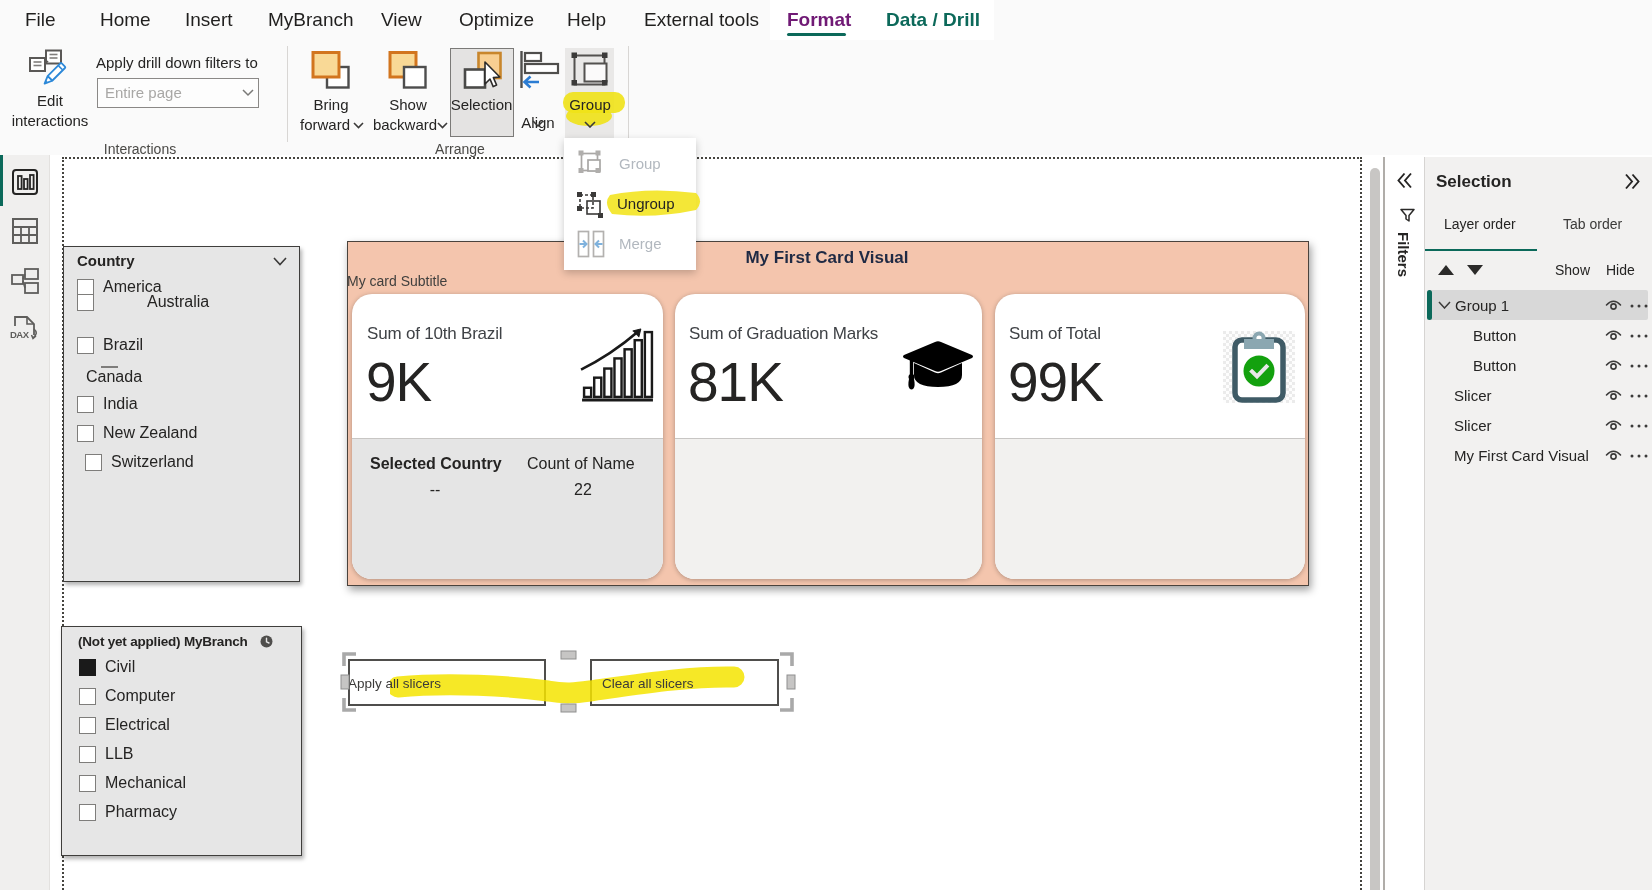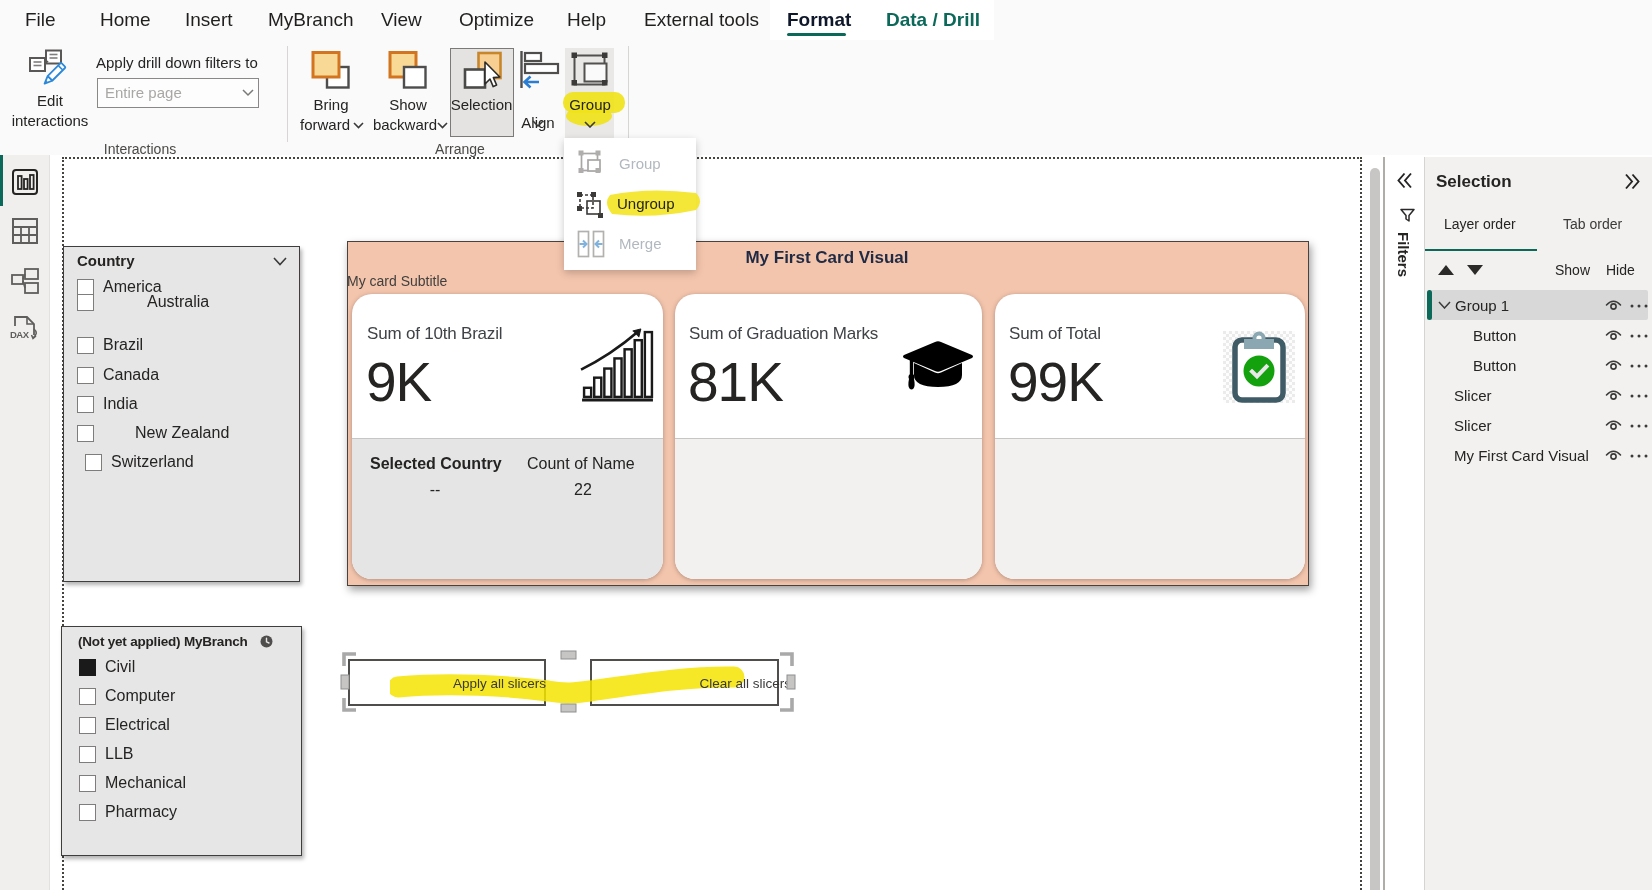--- a/index.html
+++ b/index.html
@@ -17,21 +17,21 @@
   <div class="abs menuitem" style="left:25px;top:9px;">File</div>
   <div class="abs menuitem" style="left:100px;top:9px;">Home</div>
   <div class="abs menuitem" style="left:185px;top:9px;">Insert</div>
   <div class="abs menuitem" style="left:268px;top:9px;">MyBranch</div>
   <div class="abs menuitem" style="left:381px;top:9px;">View</div>
   <div class="abs menuitem" style="left:459px;top:9px;">Optimize</div>
   <div class="abs menuitem" style="left:567px;top:9px;">Help</div>
   <div class="abs menuitem" style="left:644px;top:9px;">External tools</div>
   <div class="abs" style="left:770px;top:0;width:94px;height:40px;background:#fff;"></div>
   <div class="abs" style="left:864px;top:0;width:130px;height:40px;background:#fff;"></div>
-  <div class="abs menuitem" style="left:787px;top:9px;font-weight:bold;color:#0f172a;">Format</div>
+  <div class="abs menuitem" style="left:787px;top:9px;font-weight:bold;color:#701a75;">Format</div>
   <div class="abs" style="left:787px;top:33px;width:59px;height:3px;background:#0c695a;border-radius:2px;"></div>
   <div class="abs menuitem" style="left:886px;top:9px;font-weight:bold;color:#0c695a;">Data / Drill</div>
 
   <div class="abs" id="ribbon" style="left:0;top:40px;width:1652px;height:115px;background:#fafafa;"></div>
 
   <svg class="abs" width="46" height="44" viewBox="0 0 46 44" style="left:27px;top:49px;">
     <rect x="19" y="1.5" width="15" height="13" fill="#fff" stroke="#5a5856" stroke-width="2"></rect>
     <line x1="22.5" y1="5.5" x2="30.5" y2="5.5" stroke="#807e7c" stroke-width="1.6"></line>
     <line x1="22.5" y1="9" x2="30.5" y2="9" stroke="#807e7c" stroke-width="1.6"></line>
     <rect x="3" y="9" width="15" height="13" fill="#fff" stroke="#5a5856" stroke-width="2"></rect>
@@ -157,29 +157,29 @@
       <span class="slbl">America</span>
     </div>
   <div class="abs sitem" style="left:77px;top:293px;gap:44px;">
       <span class="cb"></span>
       <span class="slbl">Australia</span>
     </div>
   <div class="abs sitem" style="left:77px;top:336px;">
       <span class="cb"></span>
       <span class="slbl">Brazil</span>
     </div>
-  <div class="abs sitem" style="left:77px;top:366px;">
+  <div class="abs sitem" style="left:77px;top:366px;flex-direction:column;">
       <span class="cb"></span>
       <span class="slbl">Canada</span>
     </div>
   <div class="abs sitem" style="left:77px;top:395px;">
       <span class="cb"></span>
       <span class="slbl">India</span>
     </div>
-  <div class="abs sitem" style="left:77px;top:424px;gap:32px;">
+  <div class="abs sitem" style="left:77px;top:424px;">
       <span class="cb"></span>
       <span class="slbl">New Zealand</span>
     </div>
   <div class="abs sitem" style="left:85px;top:453px;">
       <span class="cb"></span>
       <span class="slbl">Switzerland</span>
     </div>
 
   <div class="abs" style="left:347px;top:241px;width:962px;height:345px;background:#f4c5ad;border:1.5px solid #4a433d;box-shadow:2px 4px 8px rgba(0,0,0,0.38);"></div>
   <div class="abs" style="left:347px;top:248px;width:960px;text-align:center;font-weight:bold;font-size:17px;color:#1f2a44;">My First Card Visual</div>
@@ -417,19 +417,19 @@
   .ribtxt { font-size:15px; color:#252423; }
   .grouplbl { font-size:14px; color:#4a4946; }
   .slicer { background:#e6e6e6; border:1px solid #3f3e3c; box-shadow:2px 3px 4px rgba(0,0,0,0.3); }
   .slicertitle { font-size:15px; font-weight:bold; color:#252423; }
   .card { background:#fff; border-radius:20px; overflow:hidden; box-shadow:0 1px 5px rgba(0,0,0,0.28); }
   .cardgray { border-top:1px solid #c8c6c4; border-radius:0 0 20px 20px; }
   .cardlabel { font-size:17px; color:#3f4246; letter-spacing:-0.2px; }
   .bignum { font-size:55px; color:#252423; letter-spacing:-1px; }
   .menutxt { font-size:15px; }
   .btn { background:#fff; border:2px solid #4f4e4c; }
-  .btntxt span { position:absolute; left:0; right:0; top:50%; transform:translateY(-50%); text-align:right; font-size:13.5px; color:#3b3a39; }
+  .btntxt span { position:absolute; left:0; right:0; top:50%; transform:translateY(-50%); text-align:left; font-size:13.5px; color:#3b3a39; }
   .btntxt { }
   .rowtxt { font-size:15px; color:#252423; }
   .sitem { height:18px; display:flex; align-items:center; }
   .cb { display:inline-block; width:17px; height:17px; background:#fff; border:1.5px solid #7e7d7b; }
   .slbl { font-size:16px; color:#252423; margin-left:9px; }
 </style>
 
 </body></html>

